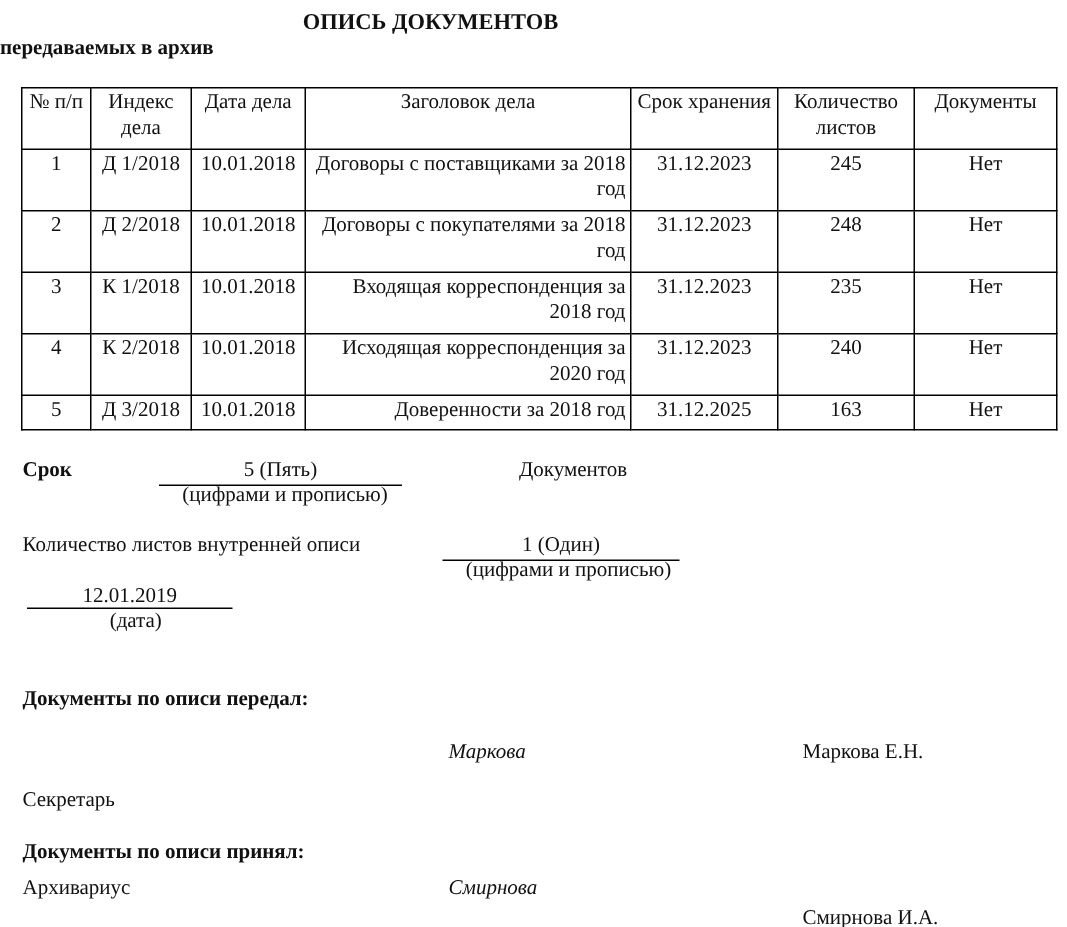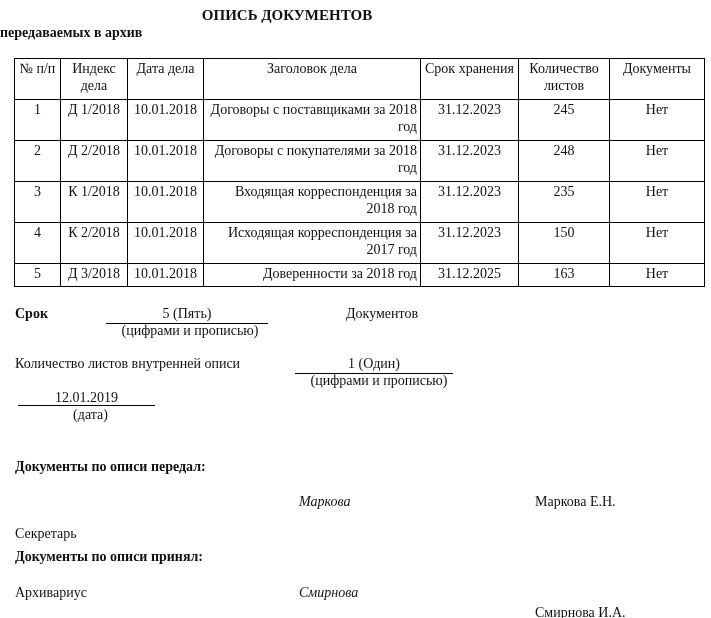--- a/index.html
+++ b/index.html
@@ -71,23 +71,23 @@
       <td class="c">10.01.2018</td>
       <td class="l">Входящая корреспонденция за 2018 год</td>
       <td class="c">31.12.2023</td>
       <td class="c">235</td>
       <td class="c">Нет</td>
     </tr>
     <tr>
       <td class="c">4</td>
       <td class="c">К 2/2018</td>
       <td class="c">10.01.2018</td>
-      <td class="l">Исходящая корреспонденция за 2017 год</td>
+      <td class="l">Исходящая корреспонденция за 2020 год</td>
       <td class="c">31.12.2023</td>
-      <td class="c">150</td>
+      <td class="c">240</td>
       <td class="c">Нет</td>
     </tr>
     <tr class="last">
       <td class="c">5</td>
       <td class="c">Д 3/2018</td>
       <td class="c">10.01.2018</td>
       <td class="l">Доверенности за 2018 год</td>
       <td class="c">31.12.2025</td>
       <td class="c">163</td>
       <td class="c">Нет</td>
@@ -108,16 +108,16 @@
 
 <div class="abs" style="left:18px; width:137px; text-align:center; top:389px;">12.01.2019</div>
 <div class="uline" style="left:18px; width:137px; top:405px;"></div>
 <div class="abs" style="left:18px; width:145px; text-align:center; top:406px;">(дата)</div>
 
 <div class="abs bold" style="left:15px; top:458px;">Документы по описи передал:</div>
 <div class="abs" style="left:15px; top:493px;margin-top:32px;">Секретарь</div>
 <div class="abs ital" style="left:299px; top:493px;text-align:center;">Маркова</div>
 <div class="abs" style="left:535px; top:493px;">Маркова Е.Н.</div>
 
-<div class="abs bold" style="left:15px; top:548px;font-family:Liberation Serif, serif;">Документы по описи принял:</div>
+<div class="abs bold" style="left:15px; top:560px;font-family:Liberation Serif, serif;">Документы по описи принял:</div>
 <div class="abs" style="left:15px; top:584px;">Архивариус</div>
 <div class="abs ital" style="left:299px; top:584px;">Смирнова</div>
 <div class="abs" style="left:535px; top:584px;margin-top:20px;">Смирнова И.А.</div>
 
 </body></html>

